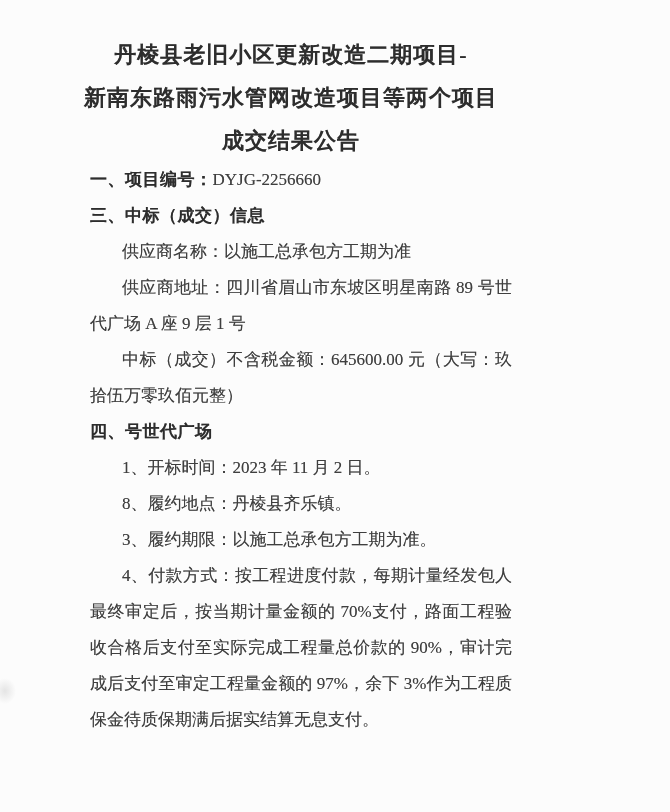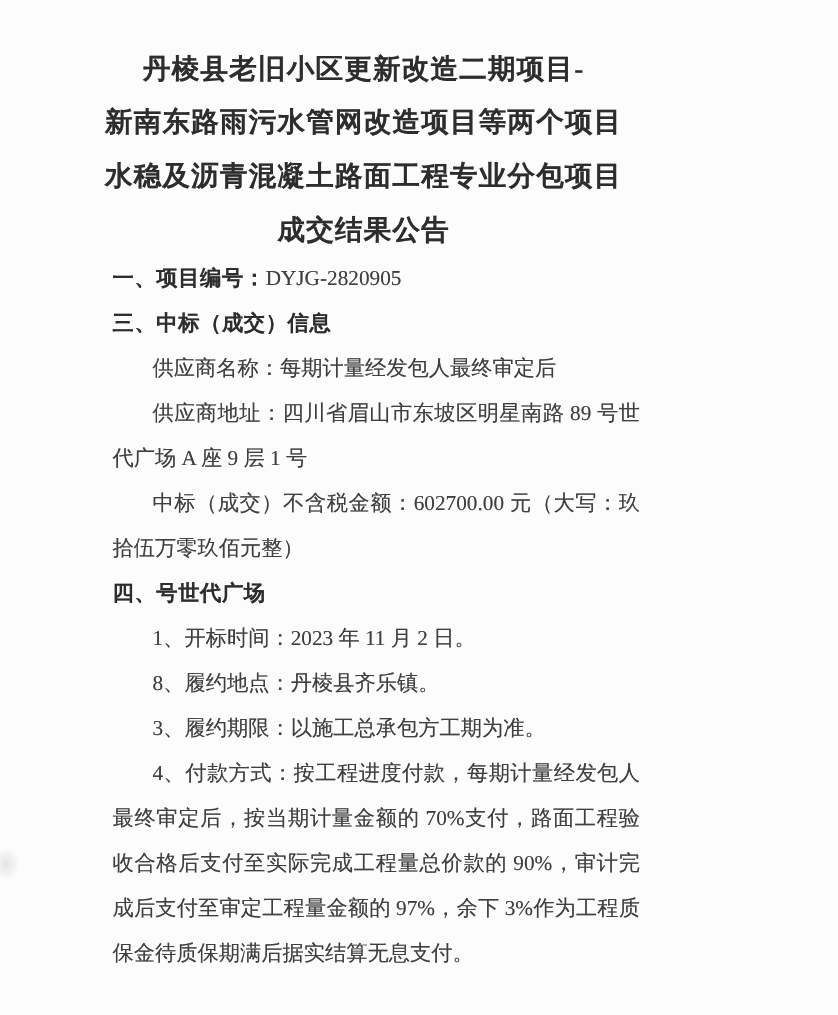--- a/index.html
+++ b/index.html
@@ -54,36 +54,35 @@
 </head>
 <body>
 
 <div class="page">
 
   <div class="scan-artifact"></div>
 
   <div class="title-block">
     <div>丹棱县老旧小区更新改造二期项目-</div>
     <div>新南东路雨污水管网改造项目等两个项目</div>
-    <div>水稳及沥青混凝土路面工程专业分包项目</div>
     <div>成交结果公告</div>
   </div>
 
   <div class="body-block">
 
-    <p class="para"><span class="hlabel">一、项目编号：</span><span>DYJG-2820905</span></p>
+    <p class="para"><span class="hlabel">一、项目编号：</span><span>DYJG-2256660</span></p>
 
 
     <p class="para hlabel">三、中标（成交）信息</p>
 
-    <p class="para indent">供应商名称：每期计量经发包人最终审定后</p>
+    <p class="para indent">供应商名称：以施工总承包方工期为准</p>
 
     <p class="para indent">供应商地址：四川省眉山市东坡区明星南路 89 号世代广场 A 座 9 层 1 号</p>
 
-    <p class="para indent">中标（成交）不含税金额：602700.00 元（大写：玖拾伍万零玖佰元整）</p>
+    <p class="para indent">中标（成交）不含税金额：645600.00 元（大写：玖拾伍万零玖佰元整）</p>
 
     <p class="para hlabel">四、号世代广场</p>
 
     <p class="para indent">1、开标时间：2023 年 11 月 2 日。</p>
 
     <p class="para indent">8、履约地点：丹棱县齐乐镇。</p>
 
     <p class="para indent">3、履约期限：以施工总承包方工期为准。</p>
 
     <p class="para indent">4、付款方式：按工程进度付款，每期计量经发包人最终审定后，按当期计量金额的 70%支付，路面工程验收合格后支付至实际完成工程量总价款的 90%，审计完成后支付至审定工程量金额的 97%，余下 3%作为工程质保金待质保期满后据实结算无息支付。</p>

